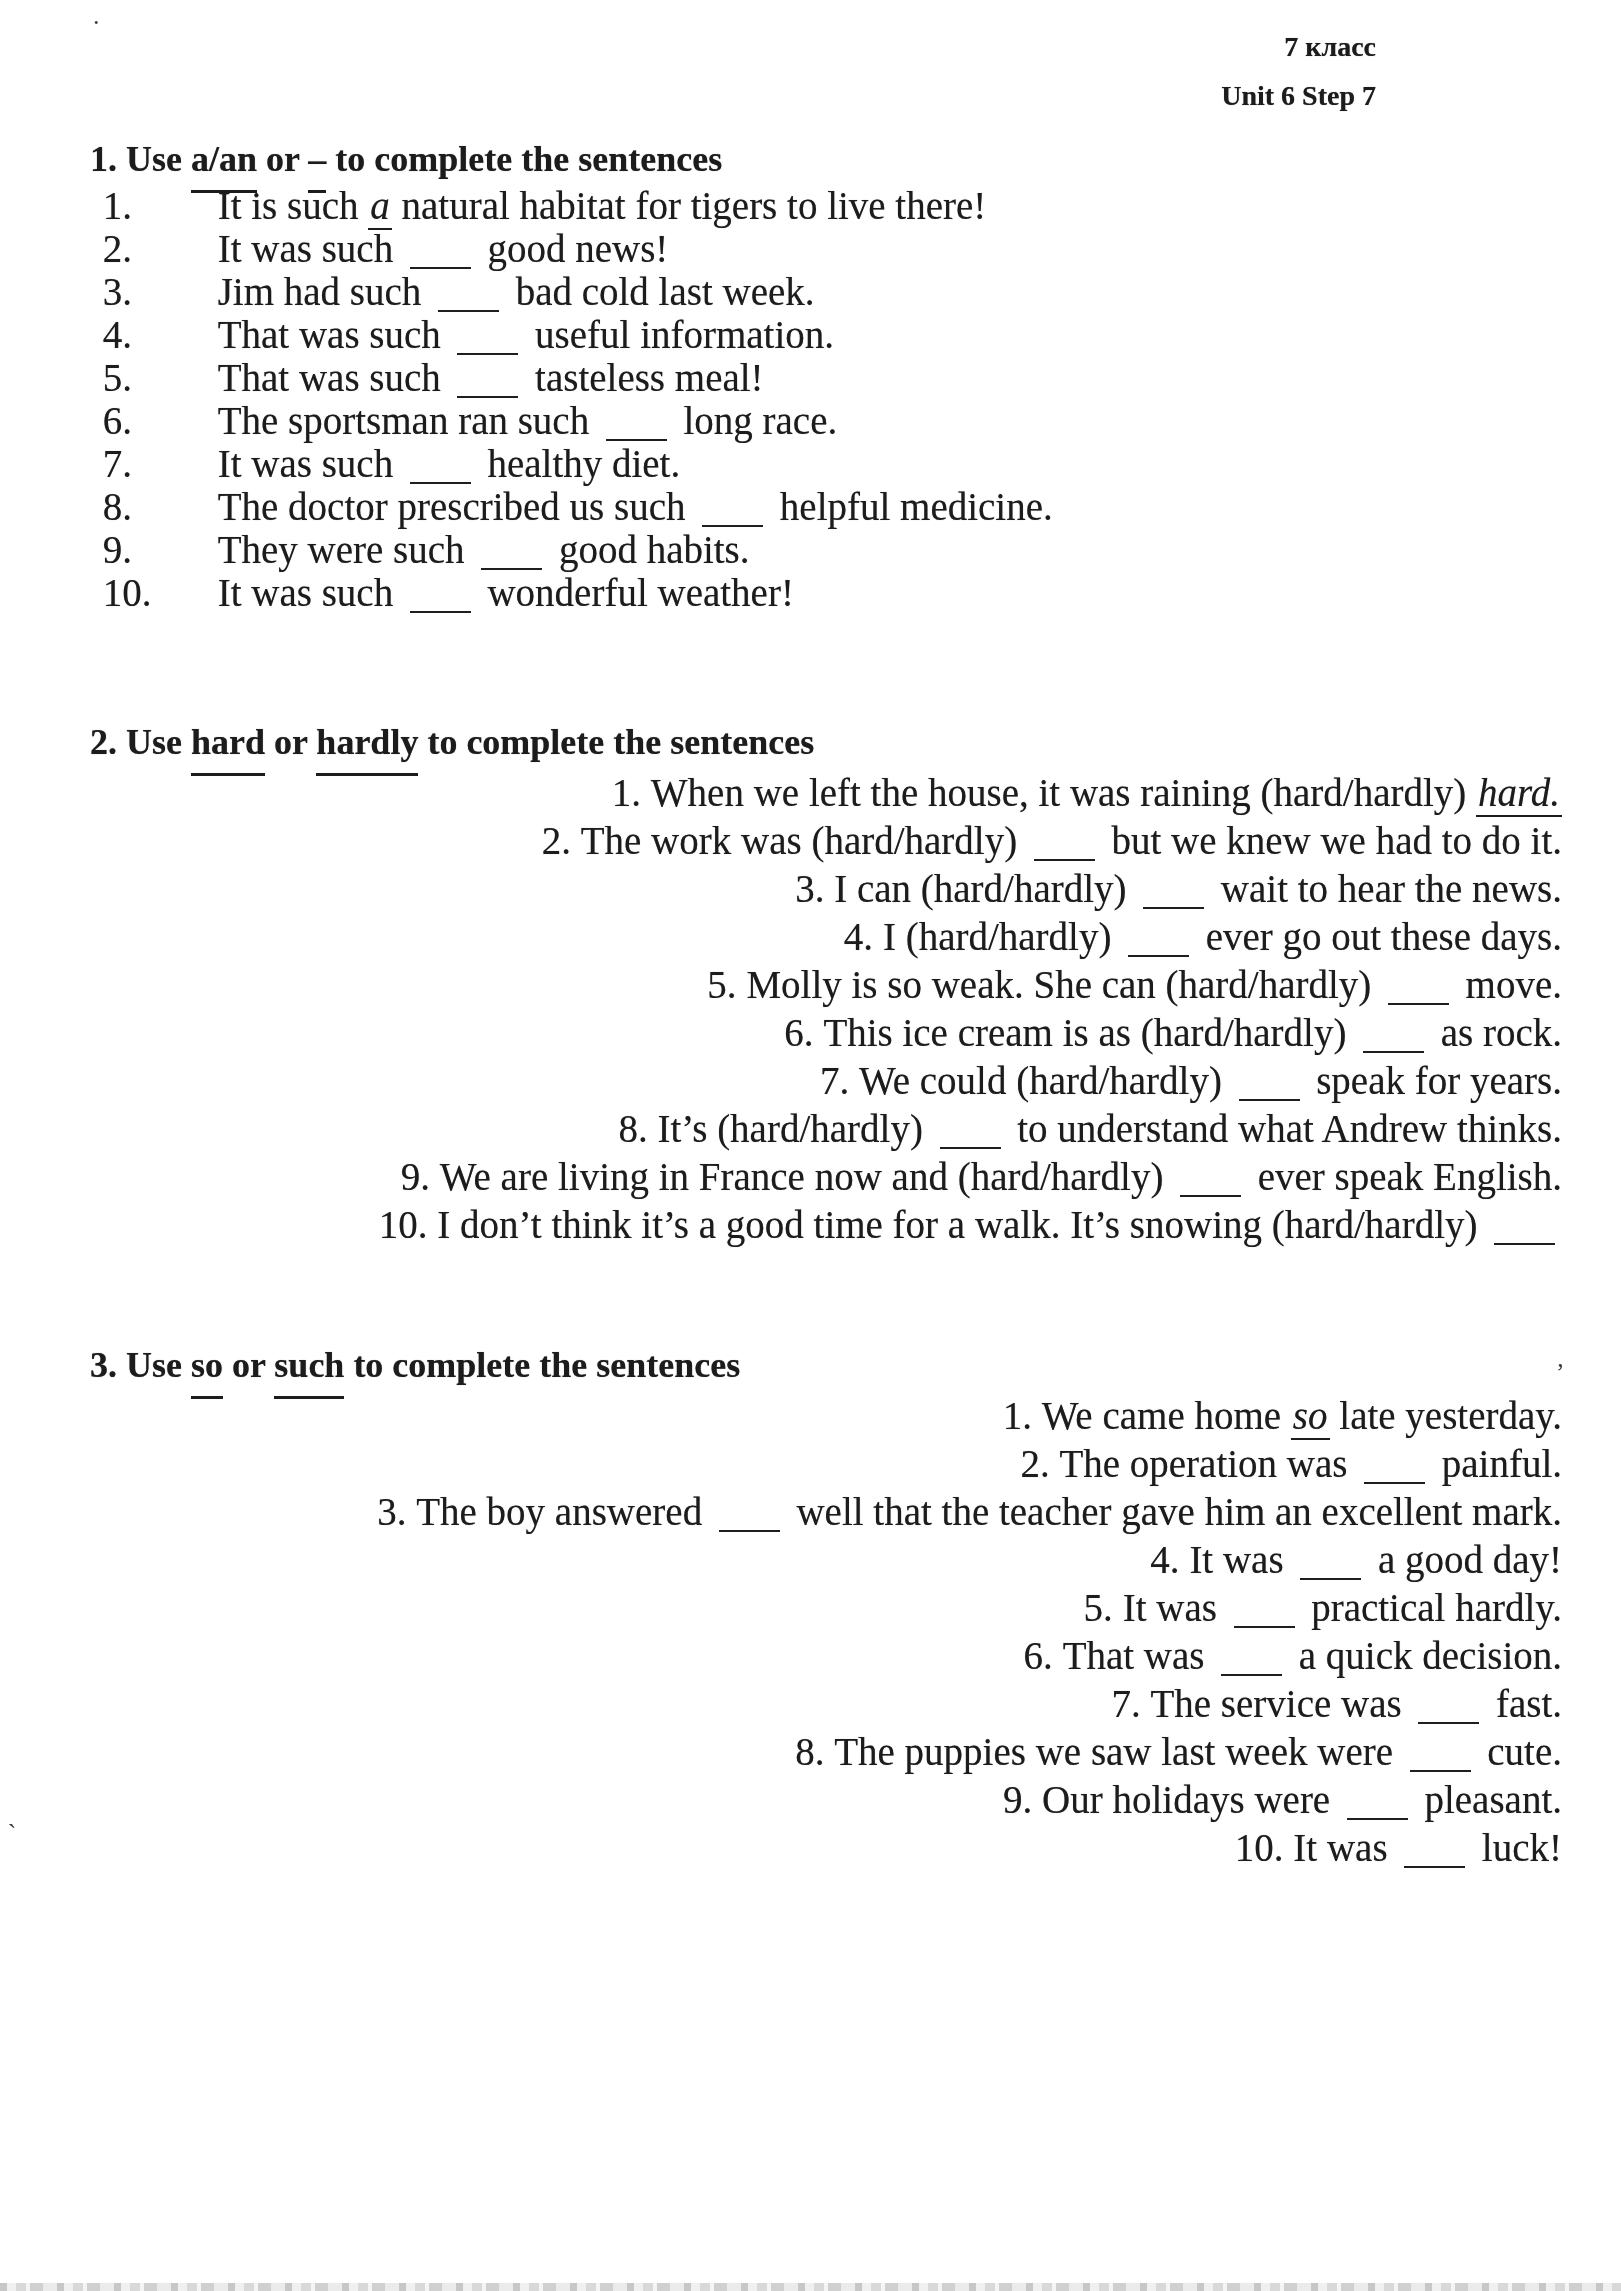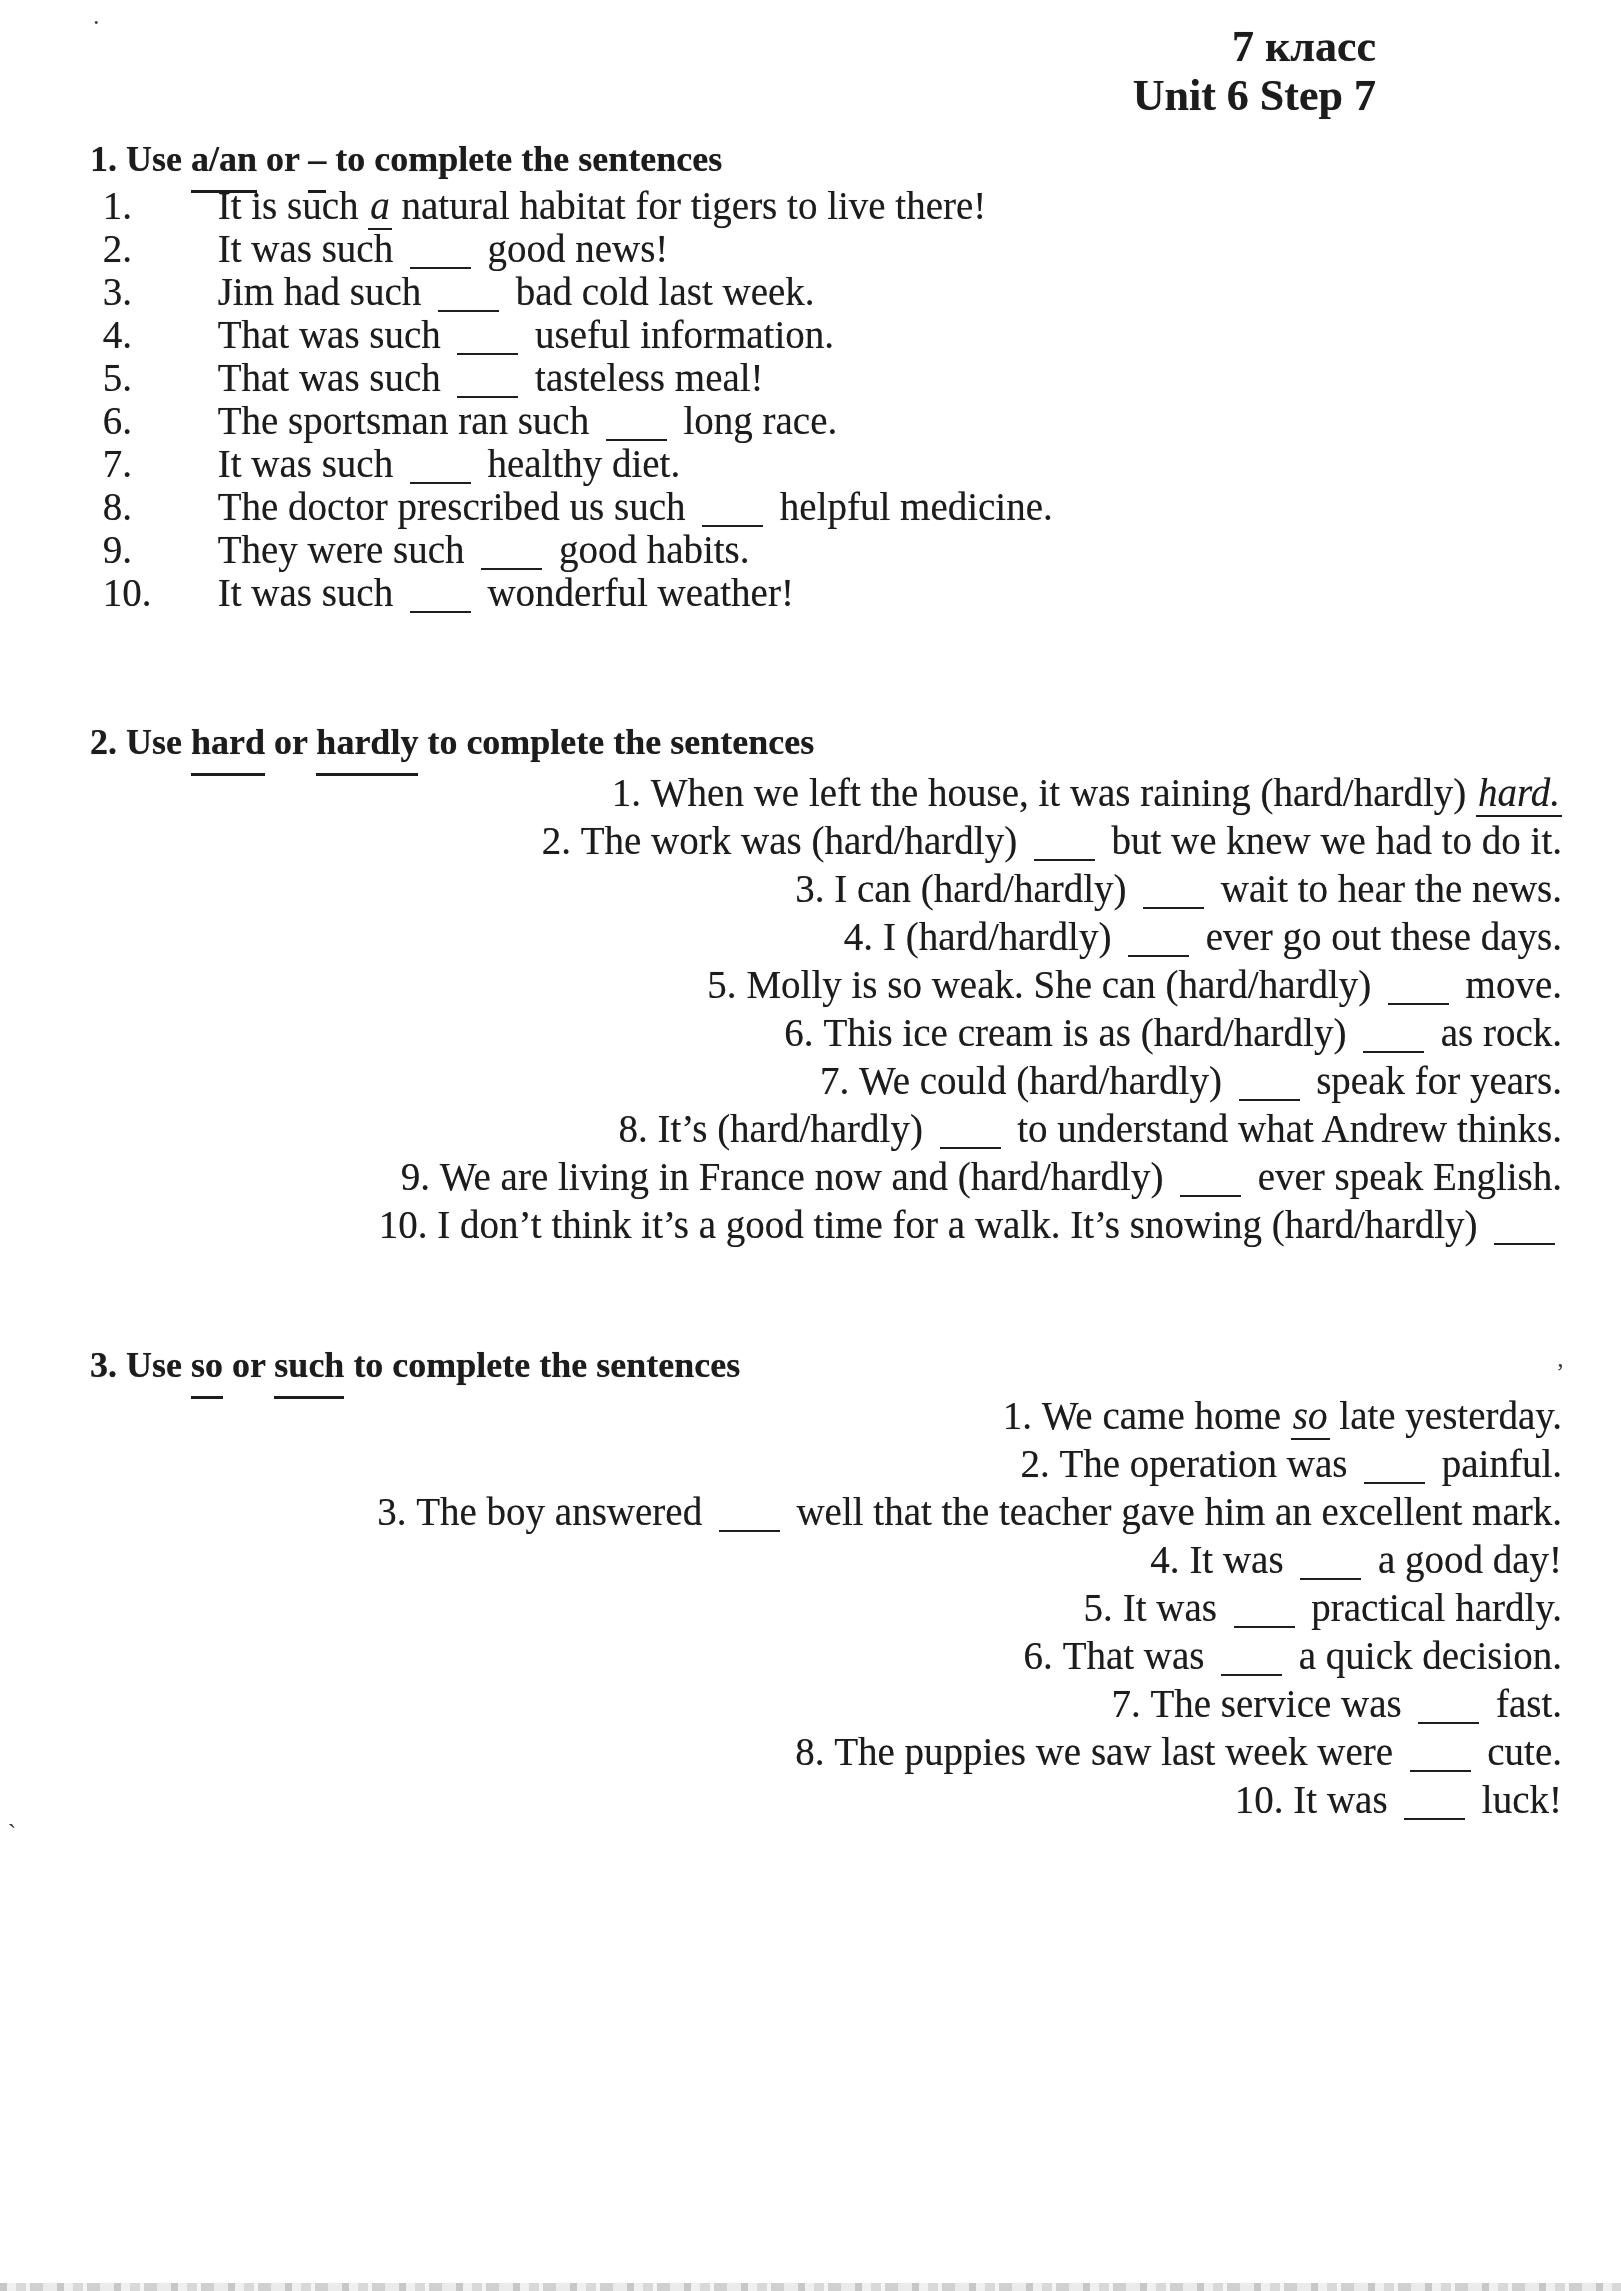--- a/index.html
+++ b/index.html
@@ -9,21 +9,21 @@
     background:#ffffff;
     font-family:"Liberation Serif", serif;
     color:#1c1c1c;
     overflow:hidden;
   }
   .scan-text{ text-shadow:0 0 0.7px rgba(25,25,25,0.55); }
 
   .doc-header{
     position:absolute; top:21.6px; right:245px;
     text-align:right; font-weight:bold;
-    font-size:44px; line-height:49px;
+    font-size:28px; line-height:49px;
     text-shadow:0 0 0.8px rgba(25,25,25,0.6);
   }
 
   .content{
     position:absolute; top:139px; left:90px; right:59px;
   }
   .ex-title{
     font-weight:bold; font-size:36px; line-height:41px; margin:0;
     text-shadow:0 0 0.8px rgba(25,25,25,0.6);
   }
@@ -110,20 +110,21 @@
         <h2 class="ex-title"><span>3. Use </span><span class="kw">so</span><span> or </span><span class="kw">such</span><span> to complete the sentences</span></h2>
         <div class="items inline-num">
           <div class="item"><span class="num">1.</span><span>We came home </span><span class="ans">so</span><span> late yesterday.</span></div>
           <div class="item"><span class="num">2.</span><span>The operation was </span><span class="blank"></span><span> painful.</span></div>
           <div class="item"><span class="num">3.</span><span>The boy answered </span><span class="blank"></span><span> well that the teacher gave him an excellent mark.</span></div>
           <div class="item"><span class="num">4.</span><span>It was </span><span class="blank"></span><span> a good day!</span></div>
           <div class="item"><span class="num">5.</span><span>It was </span><span class="blank"></span><span> practical hardly.</span></div>
           <div class="item"><span class="num">6.</span><span>That was </span><span class="blank"></span><span> a quick decision.</span></div>
           <div class="item"><span class="num">7.</span><span>The service was </span><span class="blank"></span><span> fast.</span></div>
           <div class="item"><span class="num">8.</span><span>The puppies we saw last week were </span><span class="blank"></span><span> cute.</span></div>
+          <div class="item"><span class="num">9.</span><span>Our holidays were </span><span class="blank"></span><span> pleasant.</span></div>
           <div class="item"><span class="num">10.</span><span>It was </span><span class="blank"></span><span> luck!</span></div>
         </div>
       </div>
     </div>
 
   <div class="scan-edge"></div>
 </div>
 
 
 </body></html>

